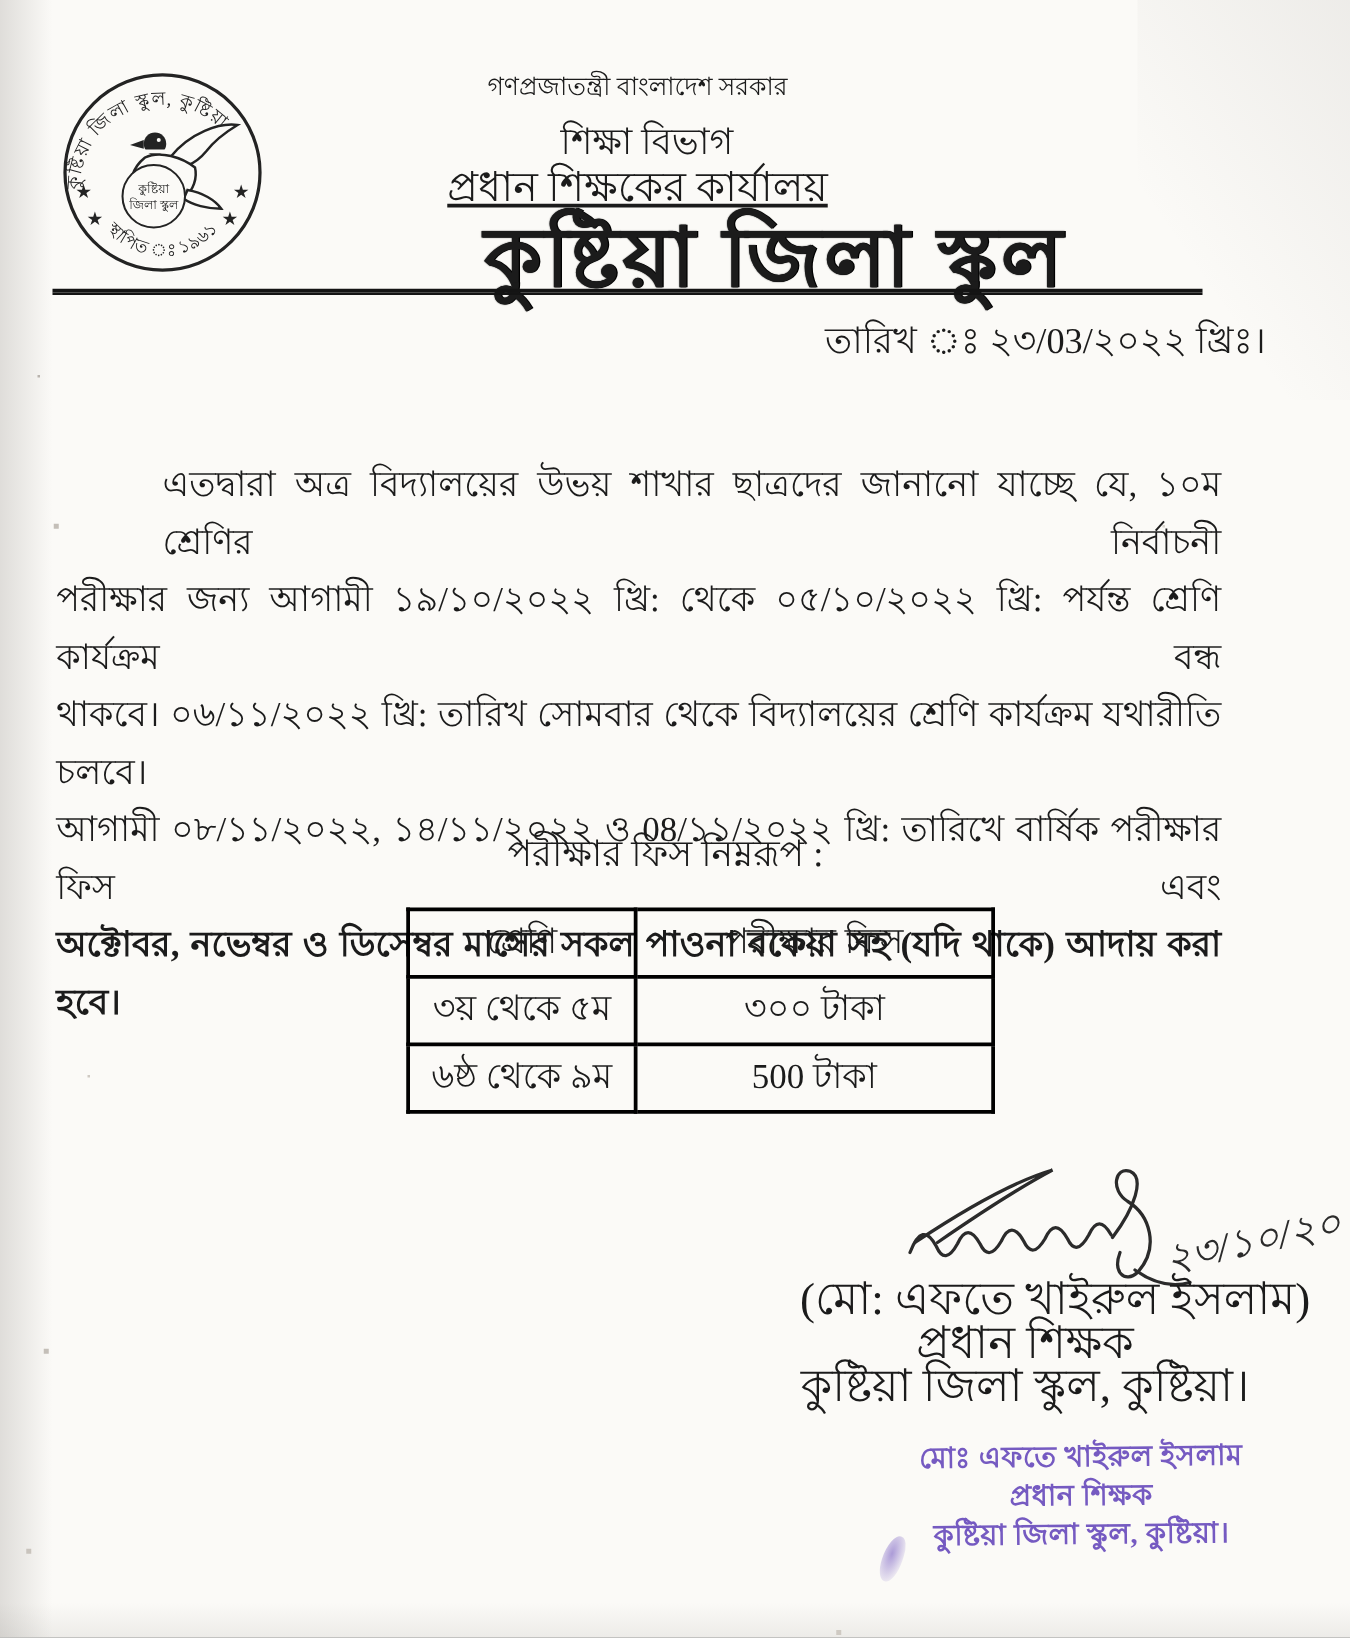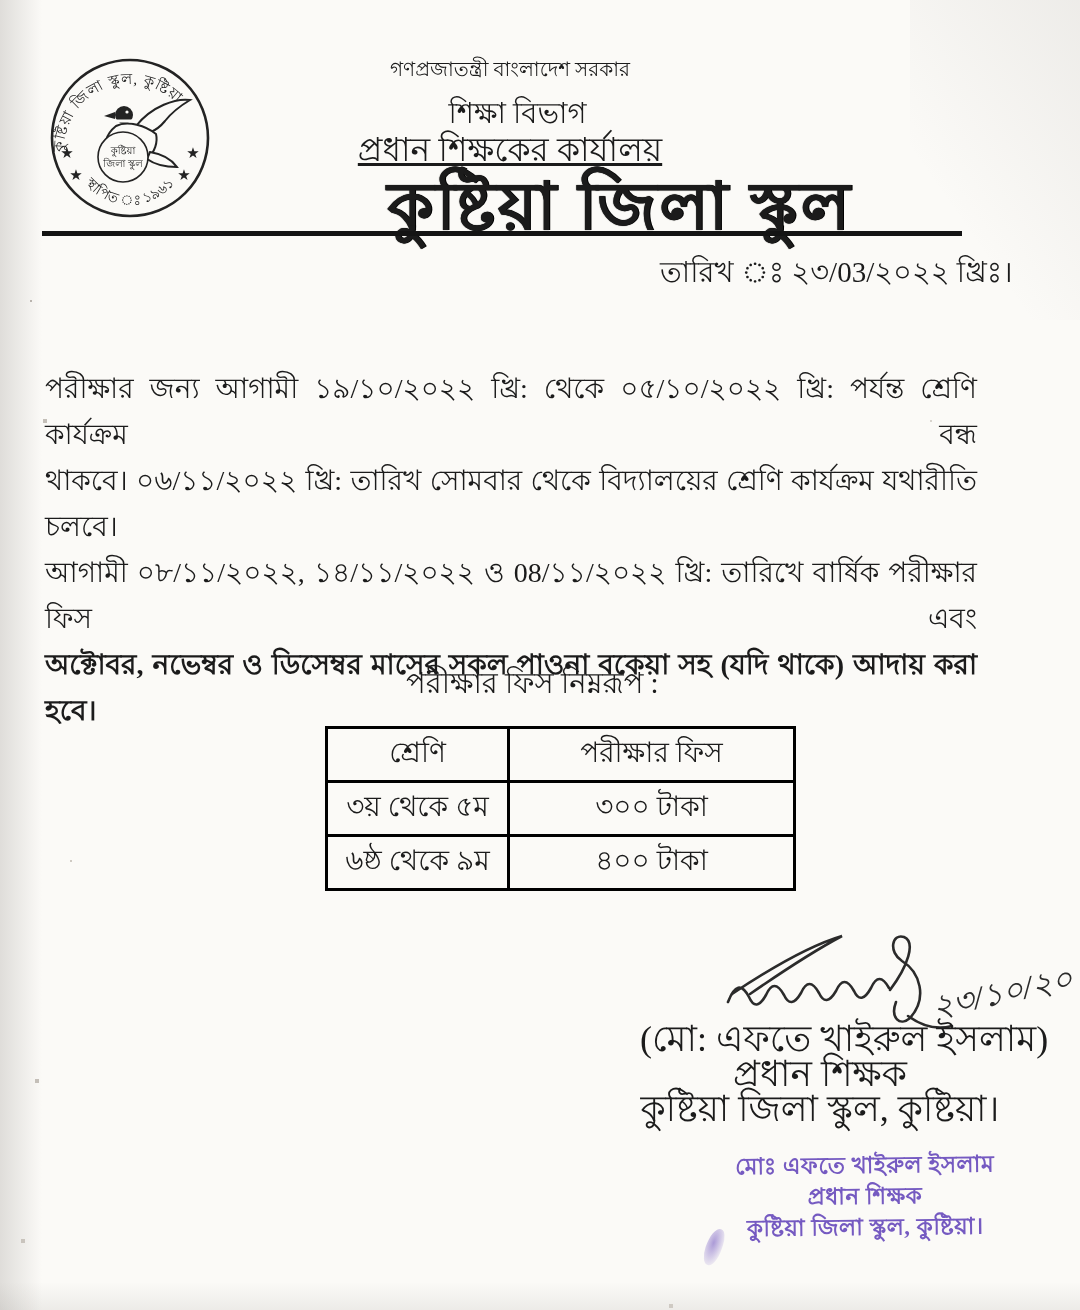--- a/index.html
+++ b/index.html
@@ -114,40 +114,41 @@
 
   <div class="hdr-line hdr-gov">গণপ্রজাতন্ত্রী বাংলাদেশ সরকার</div>
   <div class="hdr-line hdr-dept">শিক্ষা বিভাগ</div>
   <div class="hdr-line hdr-office">প্রধান শিক্ষকের কার্যালয়</div>
   <div class="hdr-school">কুষ্টিয়া জিলা স্কুল</div>
   <div class="rule-double"></div>
 
   <div class="date-line">তারিখ ঃ ২৩/03/২০২২ খ্রিঃ।</div>
 
   <div class="body-text">
+    <div class="ln first">এতদ্বারা অত্র বিদ্যালয়ের উভয় শাখার ছাত্রদের জানানো যাচ্ছে যে, ১০ম শ্রেণির নির্বাচনী</div>
     <div class="ln">পরীক্ষার জন্য আগামী ১৯/১০/২০২২ খ্রি: থেকে  ০৫/১০/২০২২ খ্রি: পর্যন্ত শ্রেণি কার্যক্রম বন্ধ</div>
     <div class="ln">থাকবে। ০৬/১১/২০২২ খ্রি: তারিখ সোমবার থেকে বিদ্যালয়ের শ্রেণি কার্যক্রম যথারীতি চলবে।</div>
     <div class="ln">আগামী ০৮/১১/২০২২,  ১৪/১১/২০২২ ও 08/১১/২০২২ খ্রি: তারিখে বার্ষিক পরীক্ষার ফিস এবং</div>
     <div class="ln last">অক্টোবর, নভেম্বর ও ডিসেম্বর মাসের সকল পাওনা বকেয়া সহ (যদি থাকে) আদায় করা হবে।</div>
   </div>
 
   <div class="fees-heading">পরীক্ষার ফিস নিম্নরূপ :</div>
   <table class="fees-table">
     <tbody>
       <tr>
         <td class="c1">শ্রেণি</td>
         <td class="c2">পরীক্ষার ফিস</td>
       </tr>
       <tr>
         <td class="c1">৩য় থেকে ৫ম</td>
         <td class="c2">৩০০ টাকা</td>
       </tr>
       <tr>
         <td class="c1">৬ষ্ঠ থেকে ৯ম</td>
-        <td class="c2">৪০০ টাকা</td>
+        <td class="c2">500 টাকা</td>
       </tr>
     </tbody>
   </table>
 
   <svg class="sig-art" width="395" height="120" viewBox="0 0 395 120">
     <g fill="none" stroke="#2b2b2b" stroke-width="2.6" stroke-linecap="round">
       <path d="M52 66 C82 46 128 18 162 8 C132 24 96 48 70 66"></path>
       <path d="M48 74 q10 -26 21 -5 q7 16 17 -2 q8 -18 18 0 q7 15 17 -2 q8 -18 18 0 q7 15 17 -2 q8 -18 18 0 q7 15 17 -3 q8 -18 18 0"></path>
       <path d="M210 62 C228 38 236 14 224 9 C212 5 208 24 222 33 C240 44 248 70 230 90 C220 99 210 90 216 74"></path>
       <path d="M228 88 q22 16 44 10"></path>

